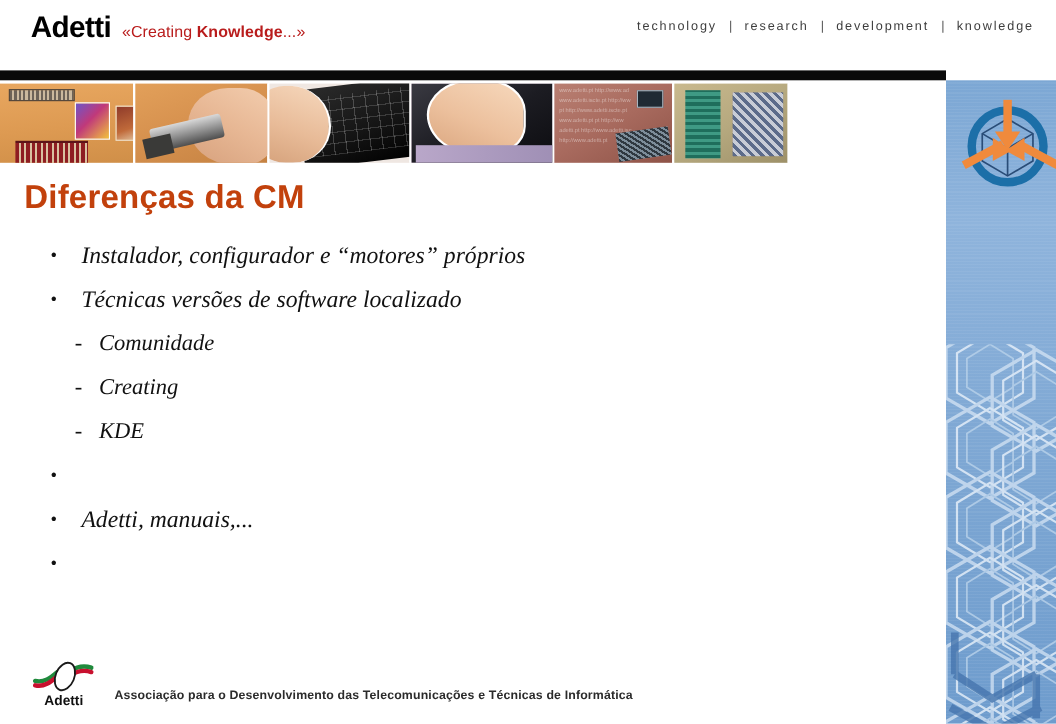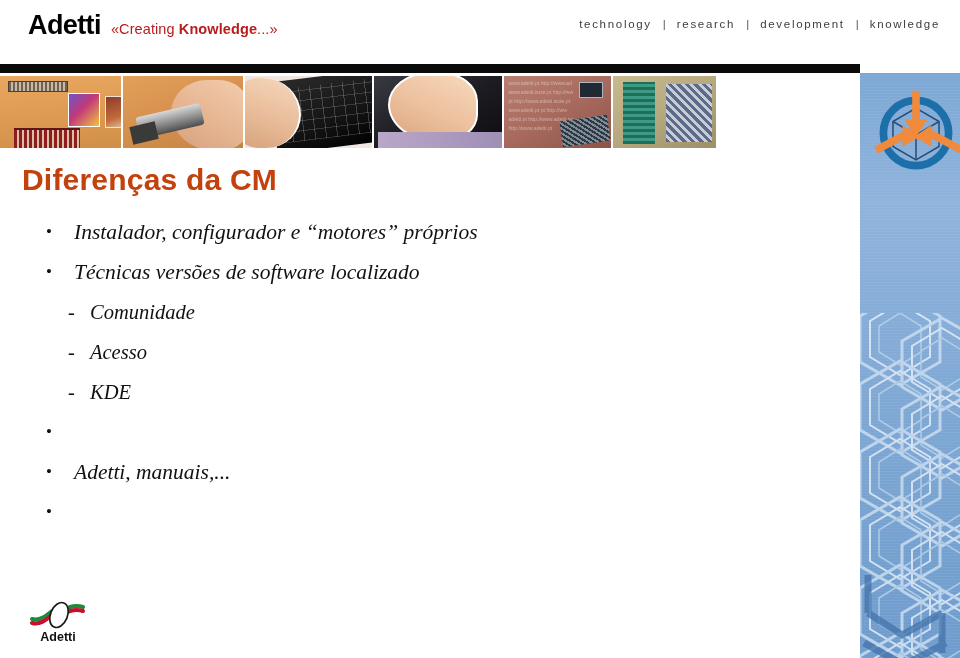--- a/index.html
+++ b/index.html
@@ -416,21 +416,21 @@
   <div class="bullet-row">
     <span class="marker">•</span>
     <span class="btext">Técnicas versões de software localizado</span>
   </div>
   <div class="bullet-row sub">
     <span class="marker">-</span>
     <span class="btext">Comunidade</span>
   </div>
   <div class="bullet-row sub">
     <span class="marker">-</span>
-    <span class="btext">Acesso</span>
+    <span class="btext">Creating</span>
   </div>
   <div class="bullet-row sub">
     <span class="marker">-</span>
     <span class="btext">KDE</span>
   </div>
   <div class="bullet-row">
     <span class="marker">•</span>
   </div>
   <div class="bullet-row">
     <span class="marker">•</span>
@@ -445,13 +445,14 @@
   <div class="footer-logo">
     <svg class="logo-mark" viewBox="0 0 56 32">
       <path d="M2 19 C10 21 16 16 22 11" stroke="#1f8a3c" stroke-width="4" fill="none" stroke-linecap="round"></path>
       <path d="M2 23 C10 25 16 20 22 15" stroke="#c8102e" stroke-width="4" fill="none" stroke-linecap="round"></path>
       <path d="M34 10 C40 6 47 5 53 7" stroke="#1f8a3c" stroke-width="4" fill="none" stroke-linecap="round"></path>
       <path d="M34 14 C40 10 47 9 53 11" stroke="#c8102e" stroke-width="4" fill="none" stroke-linecap="round"></path>
       <ellipse cx="29" cy="15" rx="8.5" ry="13" fill="#ffffff" stroke="#1a1a1a" stroke-width="1.7" transform="rotate(22 29 15)"></ellipse>
     </svg>
     <div class="logo-word">Adetti</div>
   </div>
+  <div class="footer-text">Associação para o Desenvolvimento das Telecomunicações e Técnicas de Informática</div>
 </div>
 
 </body></html>

